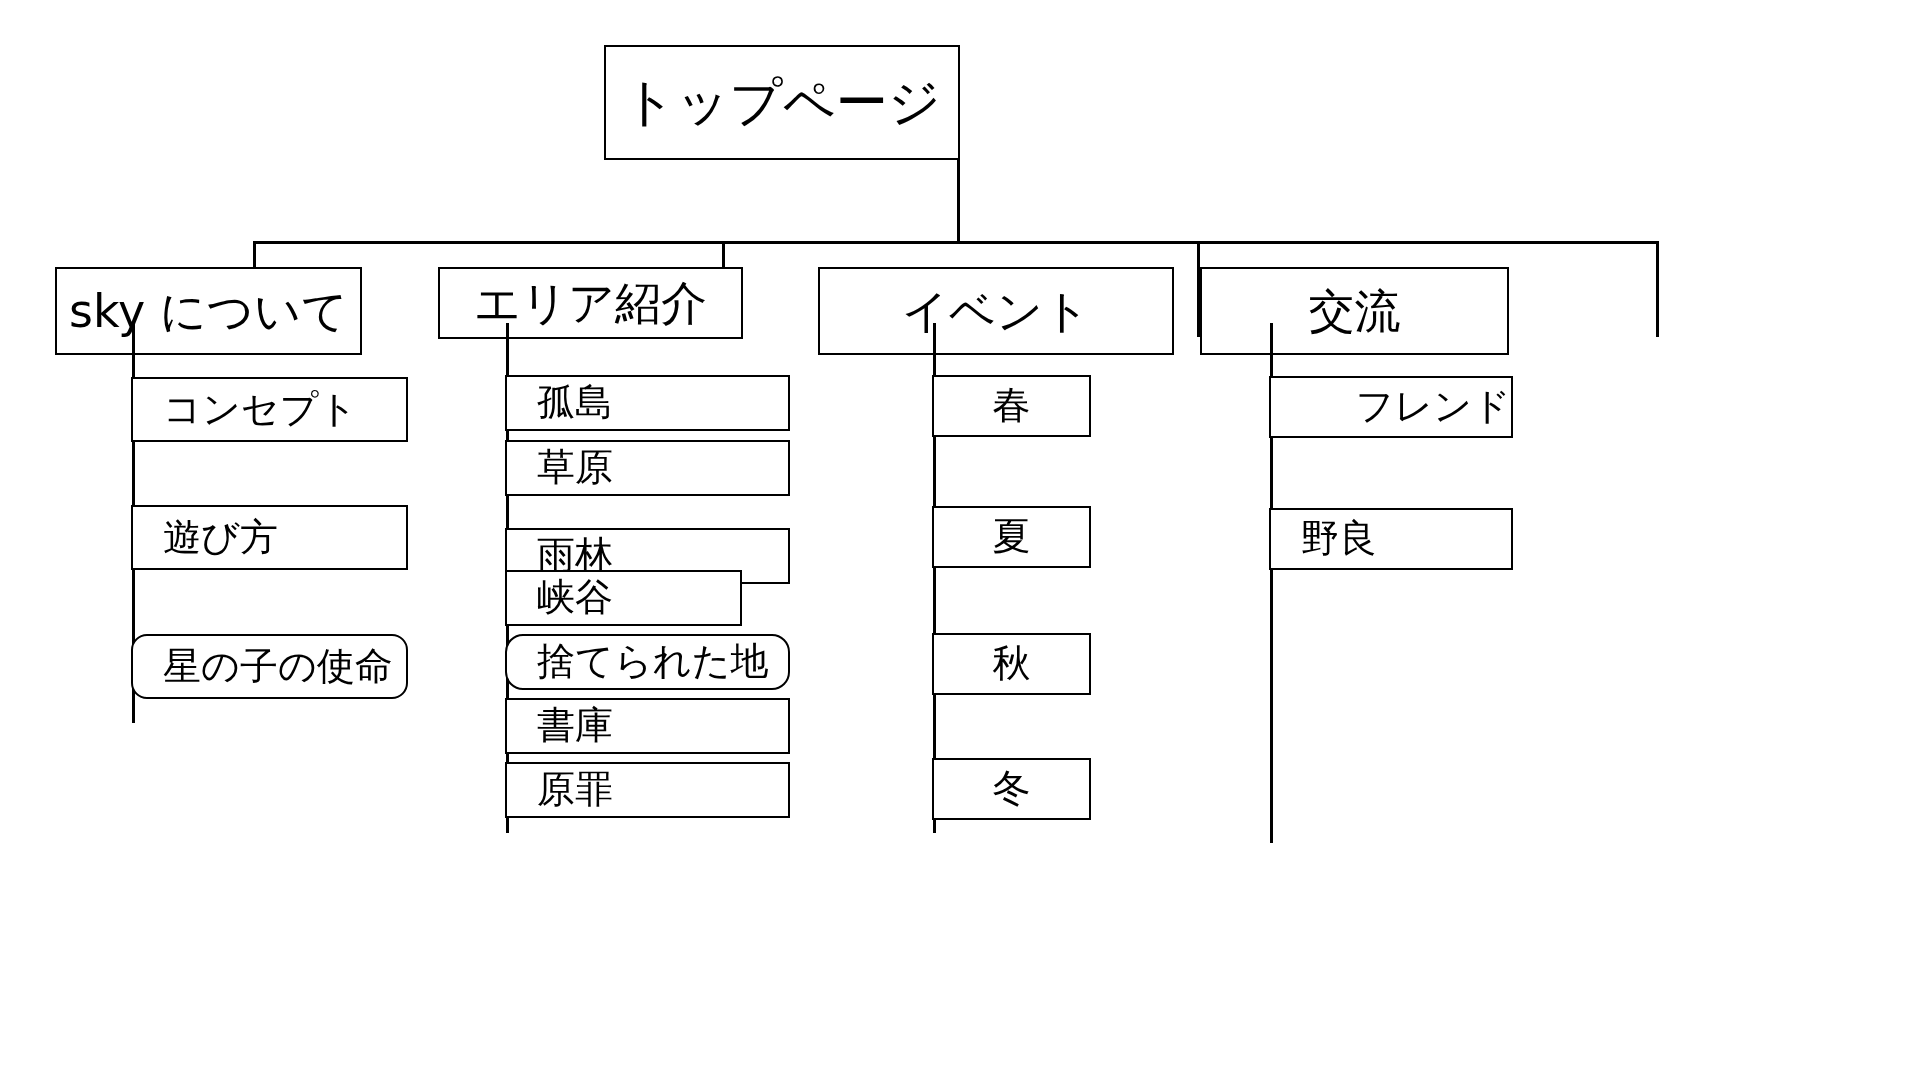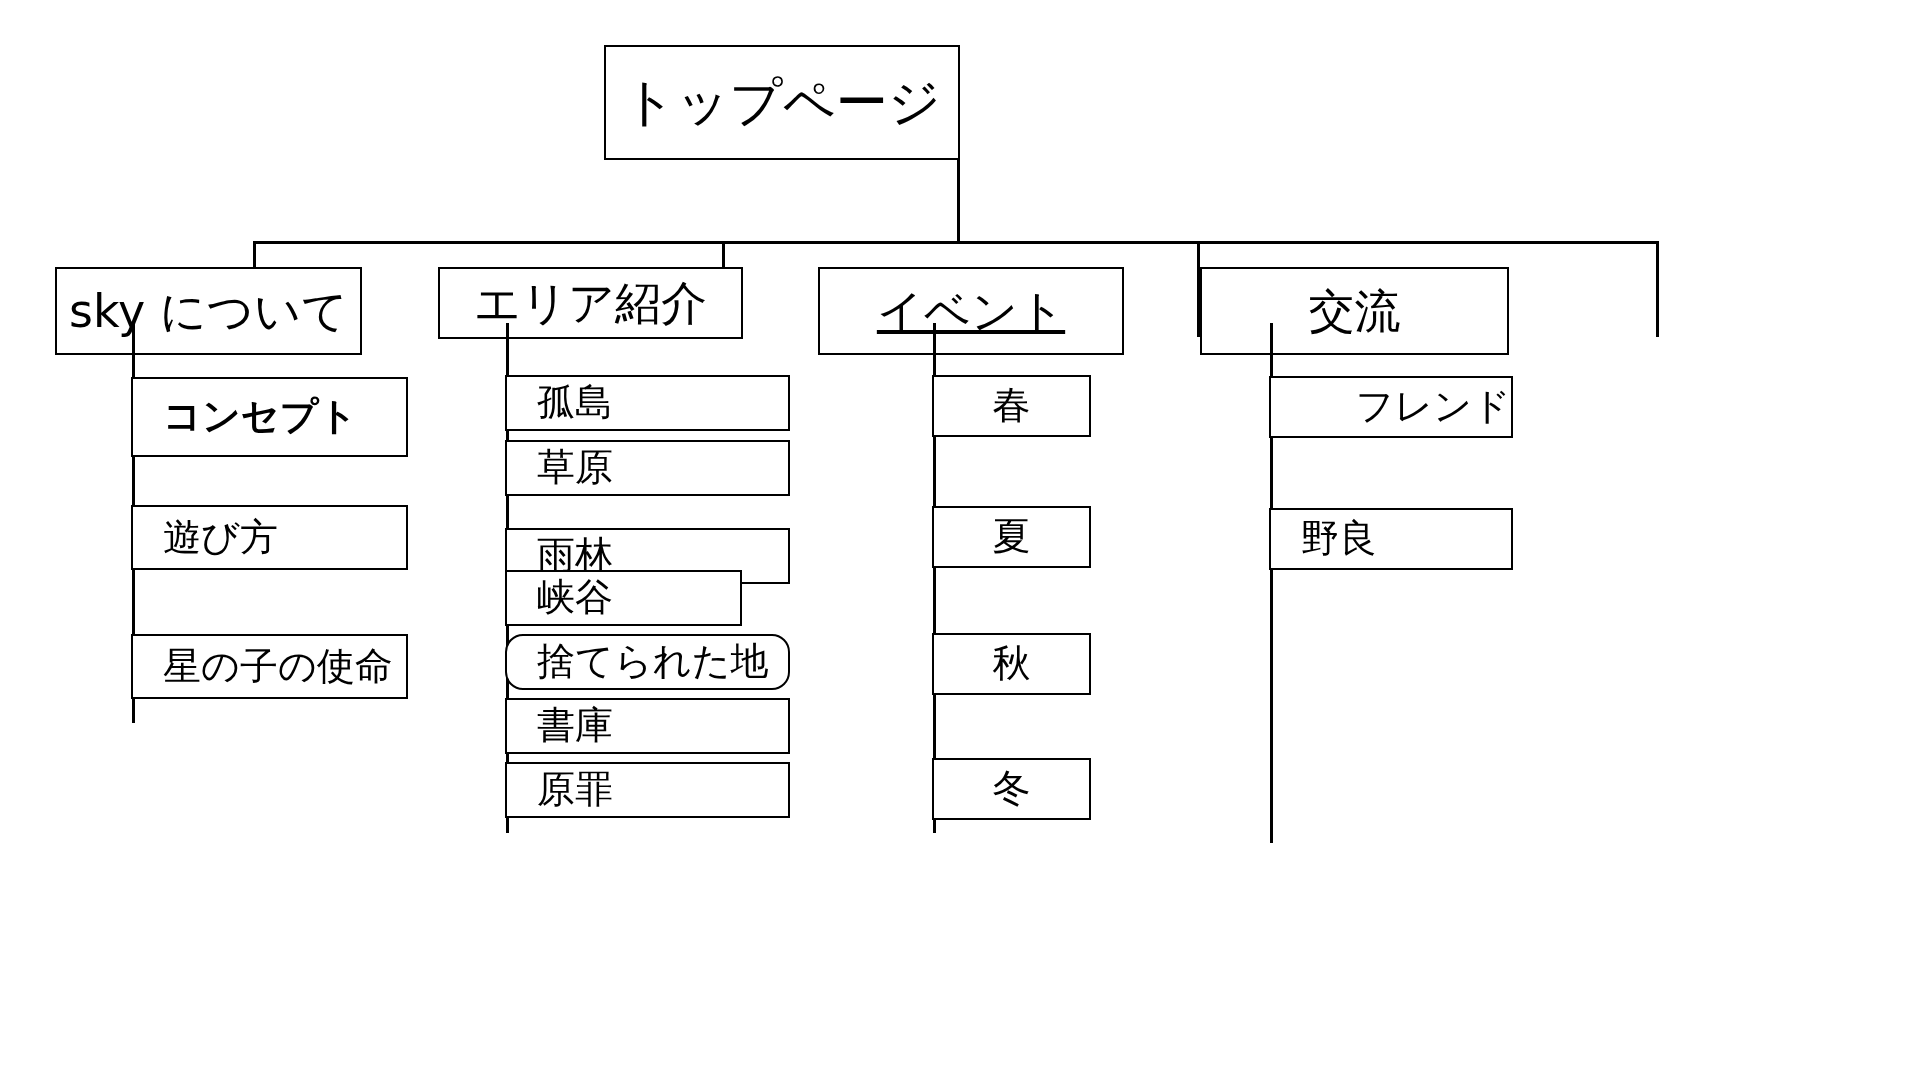--- a/index.html
+++ b/index.html
@@ -72,27 +72,27 @@
   <div class="conn v" style="left:253px; top:241px; height:96px;"></div>
   <div class="conn v" style="left:722px; top:241px; height:96px;"></div>
   <div class="conn v" style="left:1197px; top:241px; height:96px;"></div>
   <div class="conn v" style="left:1656px; top:241px; height:96px;"></div>
 
   <div class="node lvl2" style="left:55px; top:235px; width:307px; height:88px;">
     <span>sky について</span>
   </div>
   <div class="conn v" style="left:132px; top:323px; height:400px;"></div>
 
-  <div class="node lvl3" style="left:131px; top:377px; width:277px; height:80px;font-weight:bold;">
+  <div class="node lvl3" style="left:131px; top:377px; width:277px; height:65px;">
     <span>コンセプト</span>
   </div>
   <div class="node lvl3" style="left:131px; top:505px; width:277px; height:65px;">
     <span>遊び方</span>
   </div>
-  <div class="node lvl3" style="left:131px; top:634px; width:277px; height:65px;">
+  <div class="node lvl3" style="left:131px; top:634px; width:277px; height:65px;border-radius:16px;">
     <span>星の子の使命</span>
   </div>
 
   <div class="node lvl2" style="left:438px; top:235px; width:305px; height:72px;">
     <span>エリア紹介</span>
   </div>
   <div class="conn v" style="left:506px; top:323px; height:510px;"></div>
 
   <div class="node lvl3" style="left:505px; top:375px; width:285px; height:56px;">
     <span>孤島</span>
@@ -109,21 +109,21 @@
   <div class="node lvl3" style="left:505px; top:634px; width:285px; height:56px;border-radius:18px;">
     <span>捨てられた地</span>
   </div>
   <div class="node lvl3" style="left:505px; top:698px; width:285px; height:56px;">
     <span>書庫</span>
   </div>
   <div class="node lvl3" style="left:505px; top:762px; width:285px; height:56px;">
     <span>原罪</span>
   </div>
 
-  <div class="node lvl2" style="left:818px; top:235px; width:306px; height:88px;text-decoration:underline;">
+  <div class="node lvl2" style="left:818px; top:235px; width:356px; height:88px;">
     <span>イベント</span>
   </div>
   <div class="conn v" style="left:933px; top:323px; height:510px;"></div>
 
   <div class="node lvl3 centered" style="left:932px; top:375px; width:159px; height:62px;">
     <span>春</span>
   </div>
   <div class="node lvl3 centered" style="left:932px; top:506px; width:159px; height:62px;">
     <span>夏</span>
   </div>

